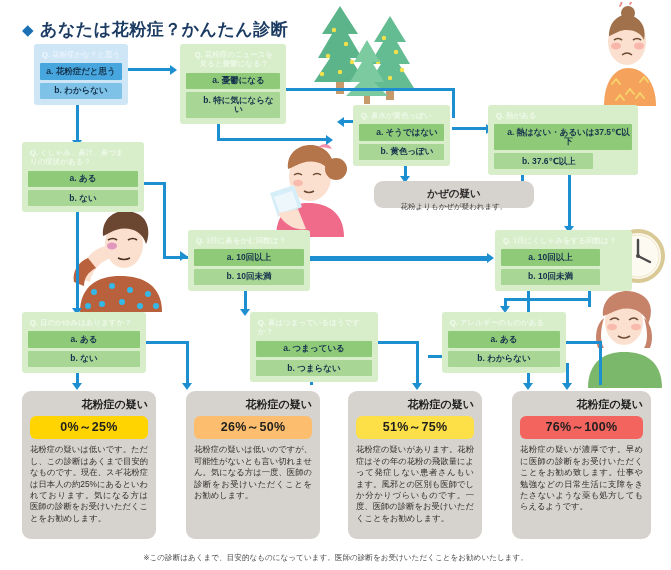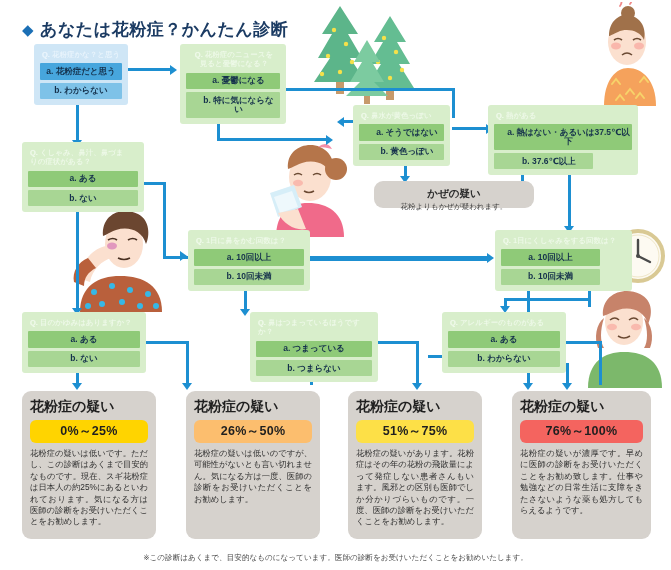--- a/index.html
+++ b/index.html
@@ -58,21 +58,21 @@
     text-align:center;box-sizing:border-box;padding:6px 4px 7px;
   }
   .coldbox .ct{font-size:10.5px;font-weight:bold;color:#2b2b2b;line-height:1.2;}
   .coldbox .cs{font-size:7.5px;color:#3a3a3a;margin-top:2px;line-height:1.2;}
 
   
   .res{
     position:absolute;background:#d6d2cd;border-radius:9px;
     box-sizing:border-box;padding:7px 8px 8px;
   }
-  .res .rt{font-size:14px;font-weight:bold;color:#1f1f1f;text-align:left;line-height:1.2;}
+  .res .rt{font-size:11px;font-weight:bold;color:#1f1f1f;text-align:right;line-height:1.2;}
   .res .rp{
     margin:5px 0 5px;padding:3px 2px;text-align:center;
     font-size:12.5px;font-weight:bold;color:#1f1f1f;letter-spacing:.3px;border-radius:6px;
   }
   .res .rb{font-size:8.3px;color:#2e2e2e;line-height:1.38;text-align:justify;}
 
   
   .foot{
     position:absolute;left:0;right:0;bottom:7px;text-align:center;
     font-size:7.6px;color:#4a4a4a;

